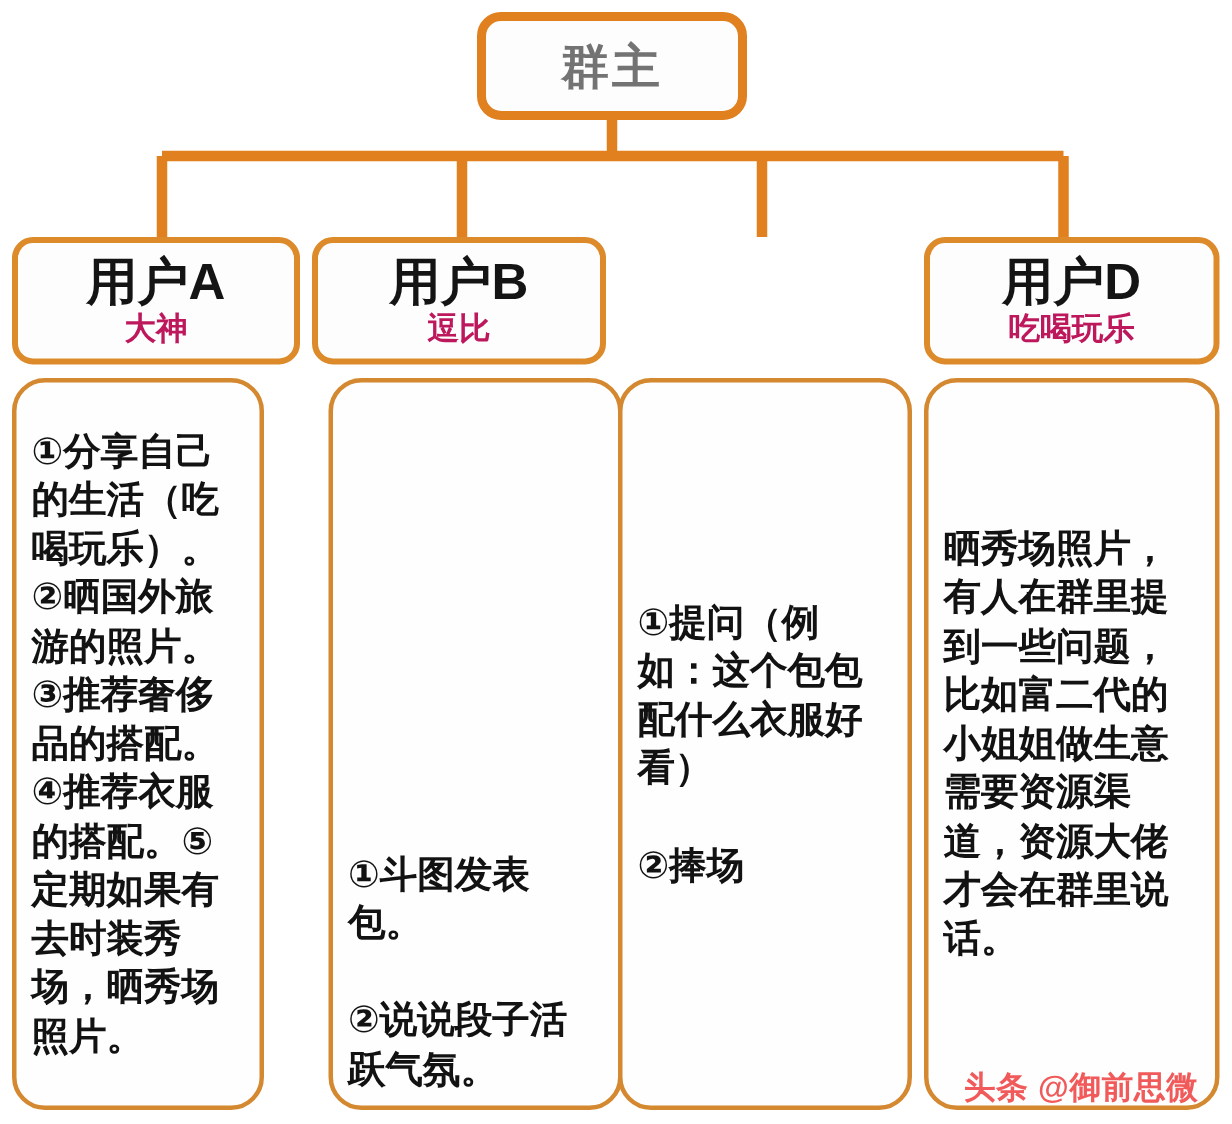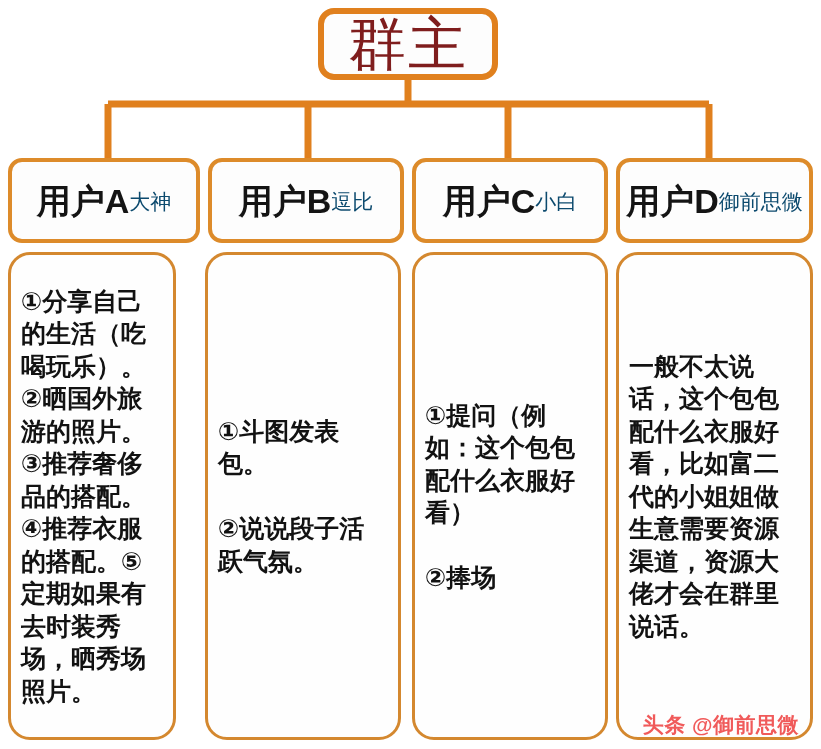--- a/index.html
+++ b/index.html
@@ -40,53 +40,53 @@
     height: 72px;
     box-sizing: border-box;
     border: 6px solid #e0801e;
     border-radius: 16px;
     background: #fdfdfd;
     display: flex;
     align-items: center;
     justify-content: center;
   }
   .root-label {
-    font-size: 58px;
-    font-weight: normal;
-    color: #7f1d1d;
+    font-size: 32px;
+    font-weight: bold;
+    color: #737373;
     letter-spacing: 2px;
     line-height: 1;
   }
 
   
   .header-box {
     position: absolute;
     top: 158px;
     height: 85px;
     box-sizing: border-box;
     border: 4px solid #dd8b2a;
     border-radius: 14px;
     background: #fdfdfd;
     display: flex;
-    flex-direction: row;
+    flex-direction: column;
     align-items: center;
     justify-content: center;
     padding-top: 2px;
   }
   .header-title {
     font-size: 34px;
     font-weight: bold;
     color: #141414;
     line-height: 1.05;
     letter-spacing: 0px;
   }
   .header-sub {
     font-size: 21px;
-    font-weight: normal;
-    color: #0c4a6e;
+    font-weight: bold;
+    color: #be185d;
     line-height: 1.15;
     margin-top: 1px;
   }
 
   
   .content-box {
     position: absolute;
     top: 252px;
     height: 488px;
     box-sizing: border-box;
@@ -105,21 +105,21 @@
     color: #121212;
     line-height: 1.30;
     text-align: left;
     word-break: break-all;
     white-space: pre-wrap;
   }
   .content-box.center-block .content-text { text-align: left; }
 
   
   .col-a { left: 8px;   width: 168px; }
-  .col-b { left: 205px; width: 196px; }
+  .col-b { left: 219px; width: 196px; justify-content: flex-end; }
   .col-c { left: 412px; width: 196px; }
   .col-d { left: 616px; width: 197px; }
 
   .hdr-a { left: 8px;   width: 192px; }
   .hdr-b { left: 208px; width: 196px; align-items: center; }
   .hdr-c { left: 412px; width: 196px; }
   .hdr-d { left: 616px; width: 197px; text-align: right; }
 
   
   .watermark {
@@ -156,41 +156,37 @@
   </div>
 
   <div class="header-box hdr-a">
     <span class="header-title">用户A</span>
     <span class="header-sub">大神</span>
   </div>
   <div class="header-box hdr-b">
     <span class="header-title">用户B</span>
     <span class="header-sub">逗比</span>
   </div>
-  <div class="header-box hdr-c">
-    <span class="header-title">用户C</span>
-    <span class="header-sub">小白</span>
-  </div>
   <div class="header-box hdr-d">
     <span class="header-title">用户D</span>
-    <span class="header-sub">御前思微</span>
+    <span class="header-sub">吃喝玩乐</span>
   </div>
 
   <div class="content-box col-a">
     <div class="content-text">①分享自己的生活（吃喝玩乐）。②晒国外旅游的照片。③推荐奢侈品的搭配。④推荐衣服的搭配。⑤定期如果有去时装秀场，晒秀场照片。</div>
   </div>
   <div class="content-box col-b center-block">
     <div class="content-text">①斗图发表包。
 
 ②说说段子活跃气氛。</div>
   </div>
   <div class="content-box col-c center-block">
     <div class="content-text">①提问（例如：这个包包配什么衣服好看）
 
 ②捧场</div>
   </div>
   <div class="content-box col-d center-block">
-    <div class="content-text">一般不太说话，这个包包配什么衣服好看，比如富二代的小姐姐做生意需要资源渠道，资源大佬才会在群里说话。</div>
+    <div class="content-text">晒秀场照片，有人在群里提到一些问题，比如富二代的小姐姐做生意需要资源渠道，资源大佬才会在群里说话。</div>
   </div>
 
   <div class="watermark">头条 @御前思微</div>
 
 </div>
 
 </body></html>

